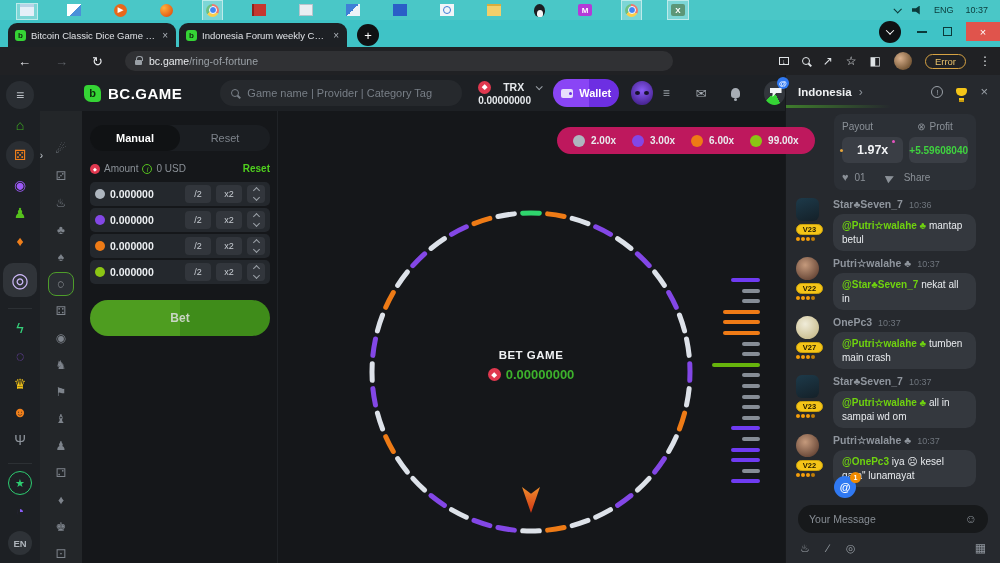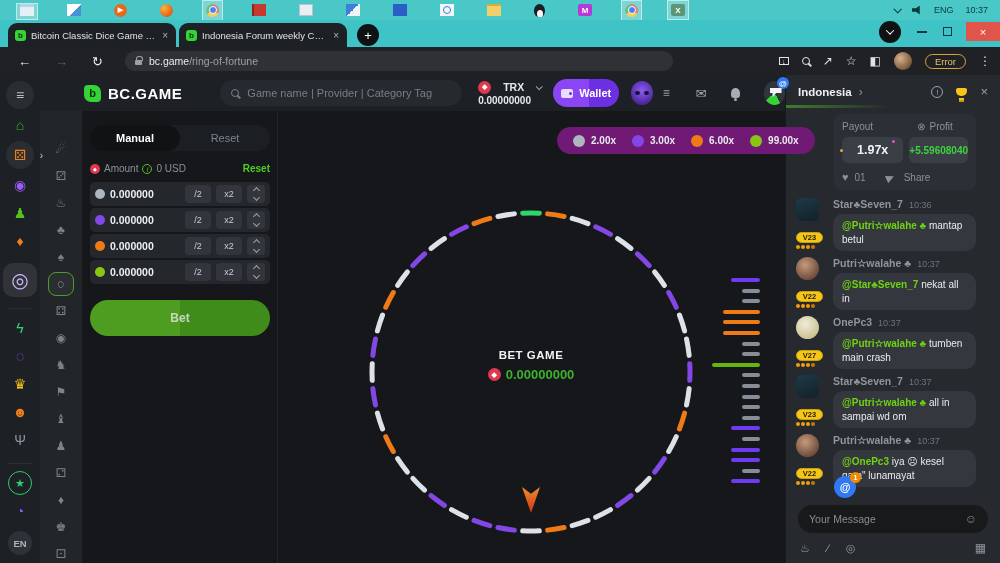--- a/index.html
+++ b/index.html
@@ -138,21 +138,21 @@
   .bdot{width:10px;height:10px;border-radius:50%;flex:0 0 auto}
   .bval{color:#eceff2;font-weight:bold;font-size:10.5px;flex:1}
   .bbtn{width:26px;height:18px;background:#32363c;border-radius:4px;color:#c9ced4;font-size:9px;display:flex;align-items:center;justify-content:center}
   .bstep{width:18px;height:18px;background:#32363c;border-radius:4px;display:flex;flex-direction:column;align-items:center;justify-content:center;gap:2px}
   .chu{width:5px;height:5px;border-left:1.4px solid #9aa0a7;border-top:1.4px solid #9aa0a7;transform:rotate(45deg)}
   .chd{width:5px;height:5px;border-left:1.4px solid #9aa0a7;border-top:1.4px solid #9aa0a7;transform:rotate(225deg)}
   .bet-btn{margin-top:16px;height:36px;border-radius:18px;background:linear-gradient(90deg,#4e9d20 50%,#3f8c1a 50%);
     color:#c9d6c3;font-weight:bold;font-size:12px;display:flex;align-items:center;justify-content:center}
 
   
-  .legend{position:absolute;left:475px;top:16px;height:27px;background:#701a75;border-radius:14px;display:flex;
+  .legend{position:absolute;left:475px;top:16px;height:27px;background:#be185d;border-radius:14px;display:flex;
     align-items:center;gap:16px;padding:0 16px}
   .lg-chip{display:flex;align-items:center;gap:6px;color:#e8ebee;font-weight:bold;font-size:10px}
   .lg-dot{width:12px;height:12px;border-radius:50%}
 
   
   .wheel{position:absolute;left:279px;top:91px}
   .bet-total{position:absolute;left:369px;top:238px;width:160px;text-align:center}
   .bt-lbl{color:#f0f2f4;font-weight:bold;font-size:11.5px;letter-spacing:.5px}
   .bt-val{margin-top:6px;display:flex;align-items:center;justify-content:center;gap:5px;color:#3db12c;font-weight:bold;font-size:13px}
   .pointer{position:absolute;left:440px;top:376px;width:18px;height:26px;
@@ -194,21 +194,21 @@
   .c-bubble{display:inline-block;margin-left:38px;background:#34383e;border-radius:10px;padding:5px 9px;
     font-size:10px;color:#e8ebee;margin-bottom:8px;max-width:155px;line-height:1.35}
   .mention{color:#6fd30f;font-weight:bold}
 
   .c-msg{display:flex;margin-bottom:6px}
   .c-left{width:32px;flex:0 0 auto;display:flex;flex-direction:column;align-items:flex-start}
   .av{width:23px;height:23px;border-radius:50%;flex:0 0 auto}
   .av-teal{background:linear-gradient(160deg,#1d3a4a,#142028);border-radius:6px}
   .av-photo{background:radial-gradient(circle at 40% 35%,#c59a7c,#6b4a3a 75%)}
   .av-light{background:radial-gradient(circle at 40% 35%,#f0ecd9,#c9bd8f 80%)}
-  .vbadge{margin-top:11px;width:27px;height:11px;background:#f5c518;border:1px solid #caa10e;border-radius:6px;
+  .vbadge{margin-top:3px;width:27px;height:11px;background:#f5c518;border:1px solid #caa10e;border-radius:6px;
     color:#221a02;font-size:7.5px;font-weight:bold;display:flex;align-items:center;justify-content:center}
   .medals{margin-top:2px;display:flex;gap:1px}
   .medals i{width:4px;height:4px;border-radius:50%;background:#f59e0b}
   .medals i:last-child{background:#c07c08}
   .c-right{margin-left:5px;min-width:0}
   .c-namerow{display:flex;align-items:baseline;gap:6px;font-size:10.5px;color:#8f959d;font-weight:bold}
   .c-time{color:#6f757d;font-size:9px;font-weight:normal}
   .c-right .c-bubble{margin-left:0;margin-top:4px;margin-bottom:0}
 
   .float-at{position:absolute;left:48px;top:368px;width:22px;height:22px;border-radius:50%;background:#3079f2;color:#fff;

